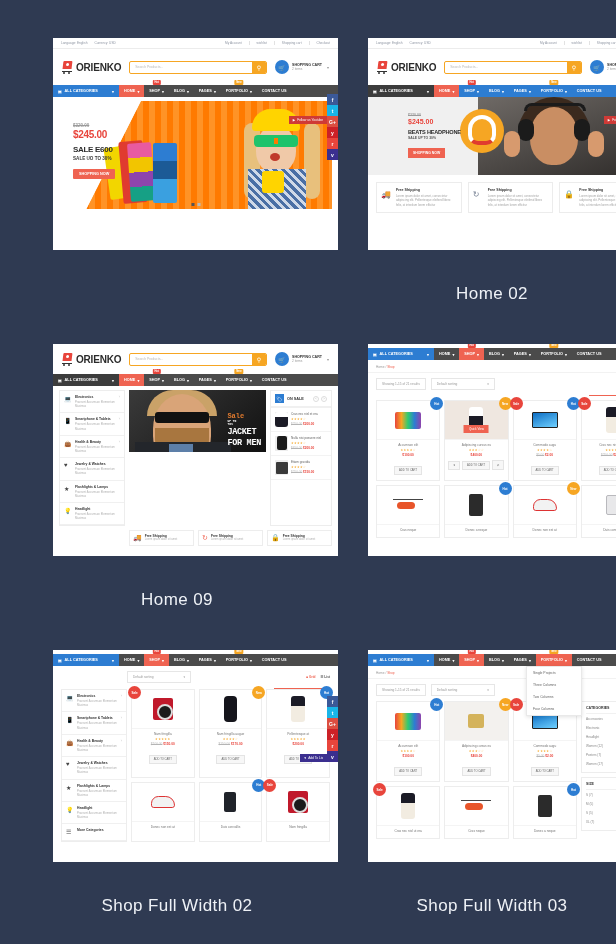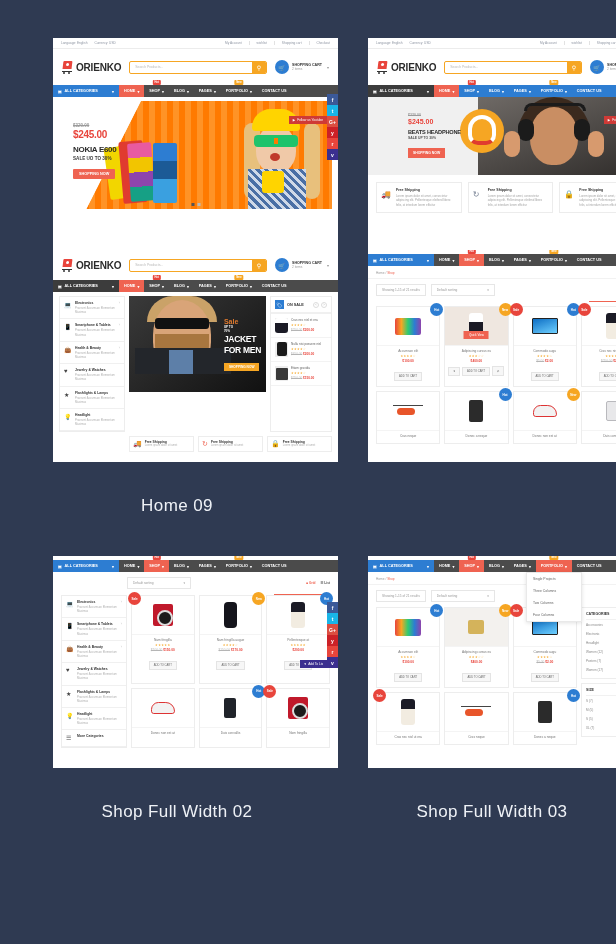--- a/index.html
+++ b/index.html
@@ -257,22 +257,22 @@
   .h3side { width:66px; border:1px solid #ededed; }
   .h3cat {
     display:flex; gap:3px; padding:4px 4px; border-bottom:1px solid #f0f0f0;
     align-items:flex-start;
   }
   .h3cat .ci { width:8px;height:8px;color:#444;font-size:6px;flex:none;}
   .h3cat .cn { font-size:3.4px;font-weight:700;color:#333; }
   .h3cat .cd { font-size:2.8px;color:#b0b0b0;line-height:1.5;margin-top:1px;}
   .h3cat .ch { margin-left:auto;font-size:3.4px;color:#c0c0c0;}
   .h3main { flex:1; }
-  .h3ban { height:96px; position:relative; overflow:hidden;
-           background:linear-gradient(140deg,#3a3a3a,#111); }
+  .h3ban { height:62px; position:relative; overflow:hidden;
+           background:linear-gradient(140deg,#3a3a3a,#111);font-family:Liberation Mono, monospace; }
   .h3ban .mface{position:absolute;left:24px;top:4px;width:58px;height:70px;border-radius:50% 50% 40% 40%;background:#d9a478;}
   .h3ban .mhair{position:absolute;left:18px;top:0px;width:70px;height:26px;border-radius:26px 26px 0 0;background:#caa268;}
   .h3ban .mglass{position:absolute;left:26px;top:22px;width:54px;height:11px;background:#111;border-radius:3px;}
   .h3ban .mbeard{position:absolute;left:26px;top:38px;width:54px;height:38px;border-radius:0 0 26px 26px;background:#a8763f;}
   .h3ban .msuit{position:absolute;left:6px;top:52px;width:96px;height:26px;background:#23262b;}
   .h3ban .mshirt{position:absolute;left:40px;top:54px;width:24px;height:24px;background:#5d7fa8;}
   .h3ban .sale{position:absolute;right:5px;top:22px;text-align:left;}
   .h3ban .sale .s1{font-size:7px;color:#e07a2e;font-weight:700;}
   .h3ban .sale .s2{font-size:3px;color:#fff;font-weight:700;}
   .h3ban .sale .s3{font-size:8.5px;color:#fff;font-weight:700;line-height:1;margin-top:2px;letter-spacing:-.3px;}
@@ -471,21 +471,21 @@
         </div>
         <div class="phones">
           <i class="ph1"></i>
             <i class="ph2"></i>
             <i class="ph3"></i>
             <i class="ph4"></i>
         </div>
         <div class="txt">
           <div class="old">$320.00</div>
           <div class="new">$245.00</div>
-          <div class="tl1">NOKIA E600</div>
+          <div class="tl1">SALE E600</div>
           <div class="tl2">SALE UO TO 30%</div>
           <div class="cta">SHOPPING NOW</div>
         </div>
         <div class="dots">
             <i></i>
             <i class="off"></i>
           </div>
       </div>
 
     </div>
@@ -621,20 +621,21 @@
         <div class="feat">
           <span class="ic">🔒</span>
           <span>
               <span class="ft" style="display:block">Free Shipping</span>
           <span class="fb" style="display:block">Lorem ipsum dolor sit amet, consectetur adipiscing elit. Pellentesque eleifend libero felis, at interdum lorem efficitur</span>
             </span>
         </div>
       </div>
 
     </div>
+    <div class="caption">Home 02</div>
   </div>
 
   <div class="cell">
     <div class="thumb">
 
       <div class="header" style="height:30px">
         <div class="logo">
           <span class="logo-cart">
             <i class="bag"></i>
               <i class="handle"></i>

